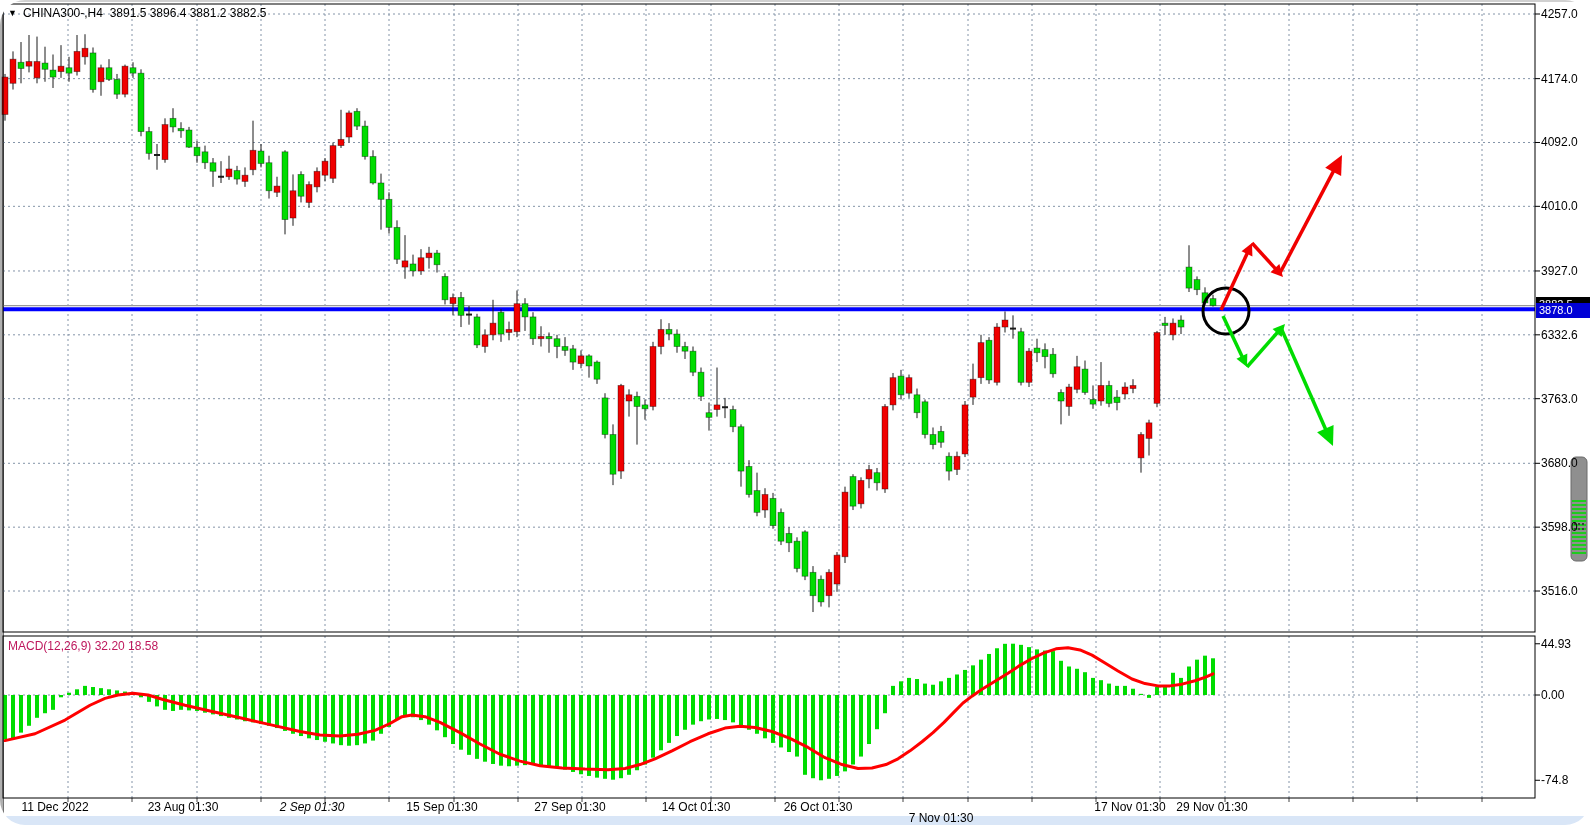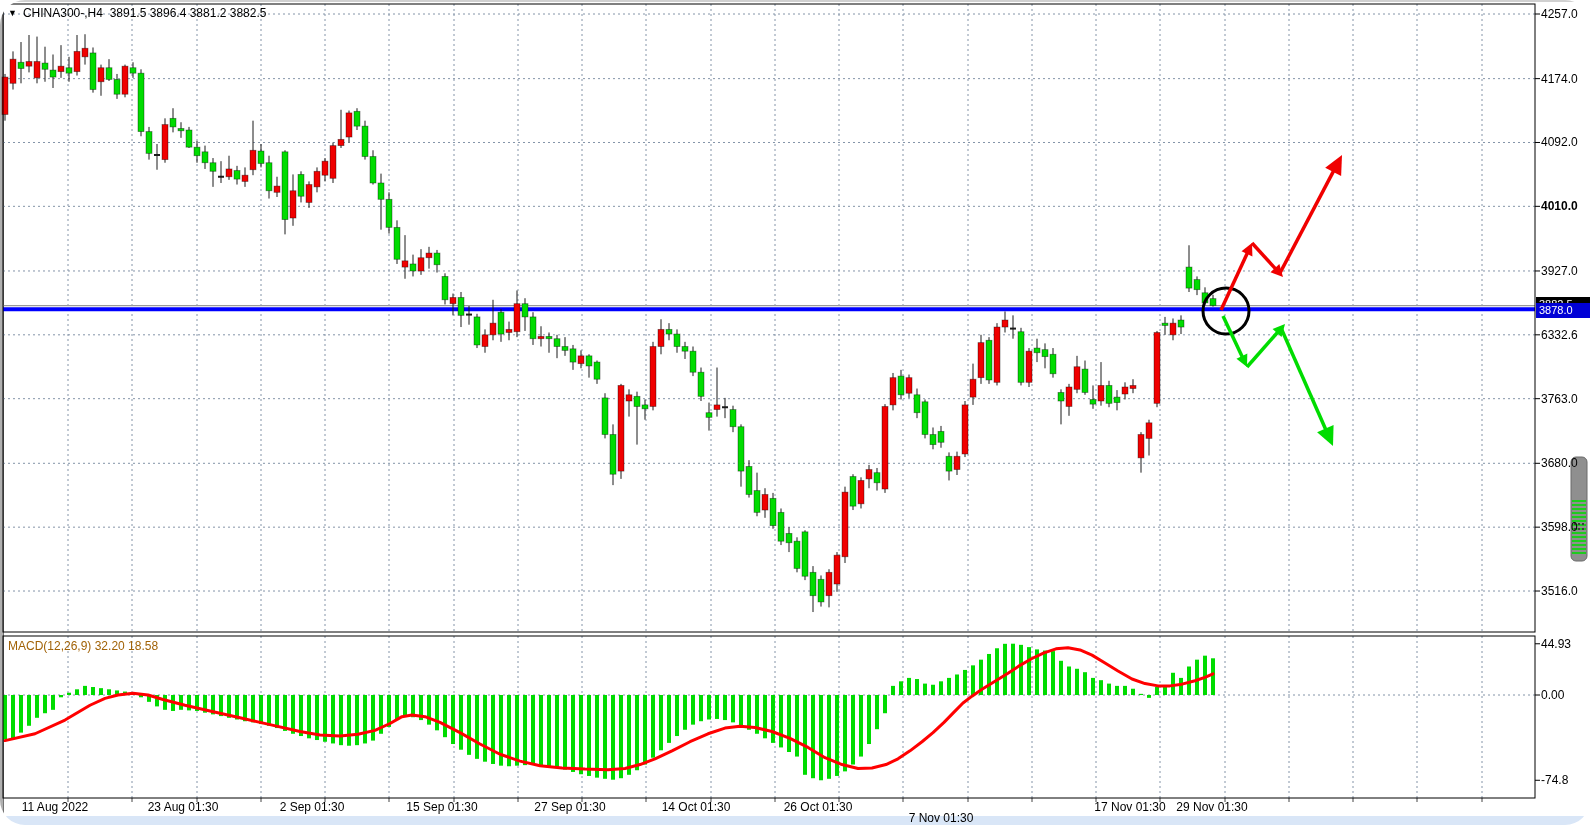--- a/index.html
+++ b/index.html
@@ -1,21 +1,21 @@
 <!DOCTYPE html>
 <html><head>
 <meta charset="utf-8">
 <style>
   html,body{margin:0;padding:0;background:#ffffff;font-family:"Liberation Sans",sans-serif;}
   #stage{position:relative;width:1590px;height:825px;background:#ffffff;overflow:hidden;border-radius:25px;}
   #chart-svg{position:absolute;left:0;top:0;}
   .lbl{position:absolute;font-size:12px;color:#000;white-space:nowrap;line-height:13px;}
   .title-row{position:absolute;left:8px;top:6px;font-size:12px;color:#000;white-space:nowrap;}
   .title-row .tri{font-size:9px;vertical-align:1px;margin-right:6px;}
-  .macd-label{position:absolute;left:8px;top:639px;font-size:12px;color:#a16207;white-space:nowrap;}
+  .macd-label{position:absolute;left:8px;top:639px;font-size:12px;color:#be185d;white-space:nowrap;}
   .time-lbl{transform:translateX(-50%);}
   .tag{position:absolute;left:1536px;width:53px;height:14px;font-size:11px;color:#fff;padding:1px 0 0 3px;}
   .tag-black{background:#000000;}
   .tag-blue{background:#0000d6;}
 </style>
 </head>
 <body>
 
 <div id="stage">
   <svg id="chart-svg" width="1590" height="825">
@@ -627,37 +627,37 @@
   <div class="title-row">
     <span class="tri">▼</span><span>CHINA300-,H4</span>&nbsp;&nbsp;<span>3891.5 3896.4 3881.2 3882.5</span>
   </div>
 
   <div class="macd-label">MACD(12,26,9) 32.20 18.58</div>
 
   <div id="price-axis">
       <div class="lbl " style="left: 1541px; top: 8px;">4257.0</div>
       <div class="lbl " style="left: 1541px; top: 72.6321px;">4174.0</div>
       <div class="lbl " style="left: 1541px; top: 136.486px;">4092.0</div>
-      <div class="lbl " style="left: 1541px; top: 200.339px; font-weight: bold;">4010.0</div>
+      <div class="lbl " style="left: 1541px; top: 200.339px;">4010.0</div>
       <div class="lbl " style="left: 1541px; top: 264.971px;">3927.0</div>
       <div class="lbl " style="left: 1541px; top: 328.824px;">6332.6</div>
       <div class="lbl " style="left: 1541px; top: 392.678px;">3763.0</div>
       <div class="lbl " style="left: 1541px; top: 457.31px;">3680.0</div>
       <div class="lbl " style="left: 1541px; top: 521.163px;">3598.0</div>
       <div class="lbl " style="left: 1541px; top: 585.017px;">3516.0</div>
     </div>
   <div id="macd-axis">
       <div class="lbl " style="left: 1541px; top: 637.78px;">44.93</div>
       <div class="lbl " style="left: 1541px; top: 689px;">0.00</div>
       <div class="lbl " style="left: 1541px; top: 774.272px;">-74.8</div>
     </div>
   <div id="time-axis">
-      <div class="lbl time-lbl" style="left: 55px; top: 801px;">11 Aug 2022</div>
+      <div class="lbl time-lbl" style="left: 55px; top: 801px;">11 Dec 2022</div>
       <div class="lbl time-lbl" style="left: 183px; top: 801px;">23 Aug 01:30</div>
-      <div class="lbl time-lbl" style="left: 312px; top: 801px;">2 Sep 01:30</div>
+      <div class="lbl time-lbl" style="left: 312px; top: 801px; font-style: italic;">2 Sep 01:30</div>
       <div class="lbl time-lbl" style="left: 442px; top: 801px;">15 Sep 01:30</div>
       <div class="lbl time-lbl" style="left: 570px; top: 801px;">27 Sep 01:30</div>
       <div class="lbl time-lbl" style="left: 696px; top: 801px;">14 Oct 01:30</div>
       <div class="lbl time-lbl" style="left: 818px; top: 801px;">26 Oct 01:30</div>
       <div class="lbl time-lbl" style="left: 941px; top: 801px; margin-top: 11px;">7 Nov 01:30</div>
       <div class="lbl time-lbl" style="left: 1086px; top: 801px; margin-left: 44px;">17 Nov 01:30</div>
       <div class="lbl time-lbl" style="left: 1199px; top: 801px; margin-left: 13px;">29 Nov 01:30</div>
     </div>
 
   <div class="tag tag-black" id="tag-current" style="top:297px;">3882.5</div>

